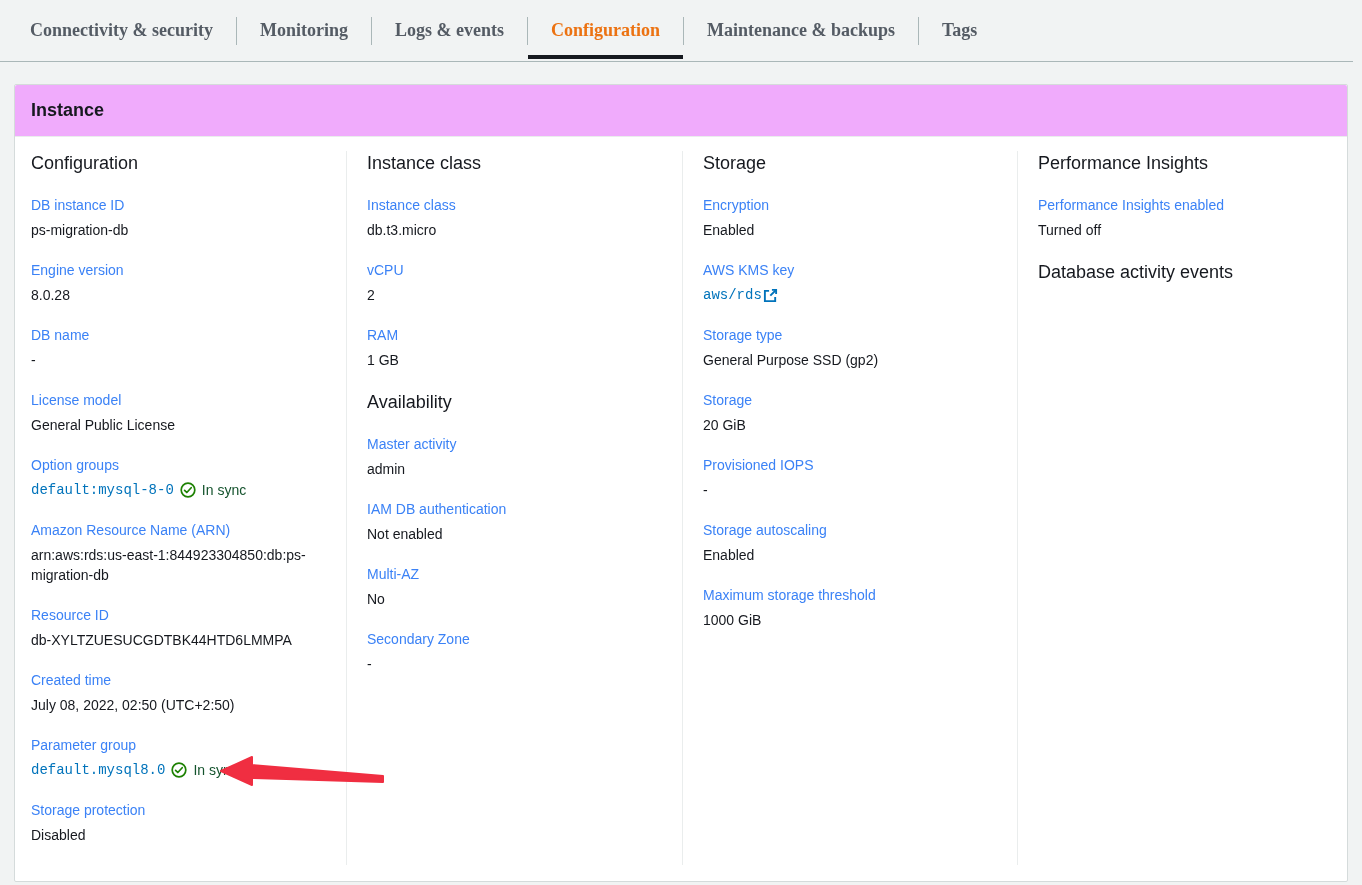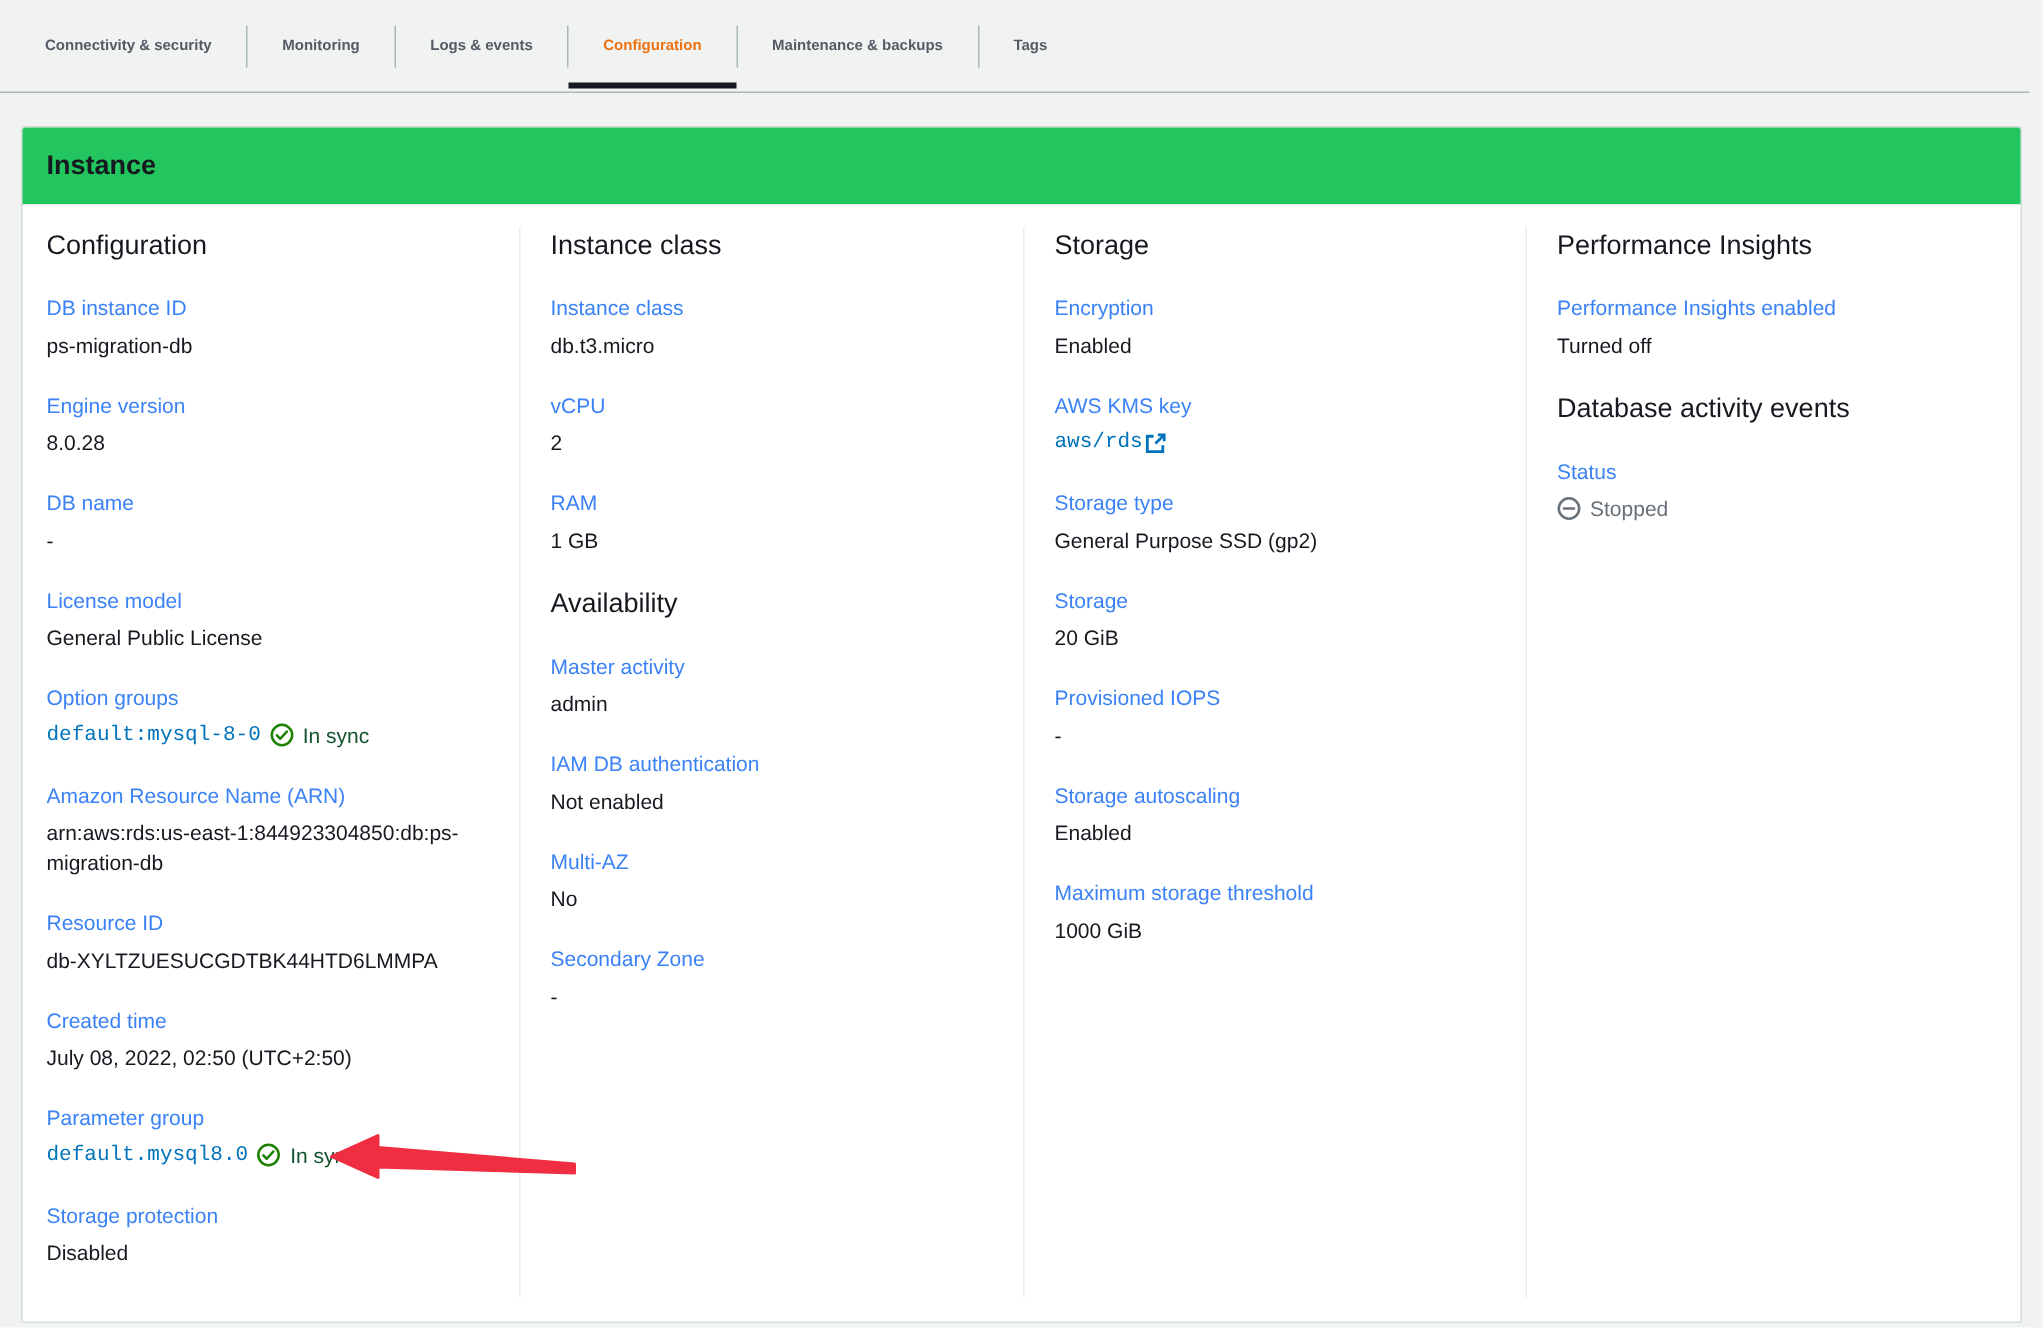--- a/index.html
+++ b/index.html
@@ -21,24 +21,25 @@
     border-bottom:1px solid #aab7b8;
     margin-right:9px;
     padding-left:7px;
   }
   .tab{
     position:relative;
     display:flex;
     align-items:center;
     padding:0 23px;
     font-weight:700;
-    font-size:10px;
+    font-size:18px;
     color:#545b64;
     cursor:pointer;
     white-space:nowrap;
+    font-family:Liberation Serif, serif;
   }
   .tab.active{ color:#ec7211; }
   .tab.active::after{
     content:"";
     position:absolute;
     left:0; right:0; bottom:2px;
     height:4px;
     background:#16191f;
   }
   .tab-divider{
@@ -49,21 +50,21 @@
   }
 
   
   .panel{
     margin:22px 14px 0 14px;
     background:#ffffff;
     border:1px solid #d5dbdb;
     border-radius:2px;
   }
   .panel-header{
-    background:#22c55e;
+    background:#f0abfc;
     border-bottom:1px solid #eaeded;
     height:52px;
     display:flex;
     align-items:center;
     padding:0 16px;
     border-radius:2px 2px 0 0;
   }
   .panel-title{
     font-size:18px;
     font-weight:700;
@@ -295,32 +296,20 @@
       <div class="col">
         <div class="section">
           <h3 class="section-heading">Performance Insights</h3>
           <div class="field">
             <div class="field-label">Performance Insights enabled</div>
             <div class="field-value">Turned off</div>
           </div>
         </div>
         <div class="section">
           <h3 class="section-heading">Database activity events</h3>
-          <div class="field">
-            <div class="field-label">Status</div>
-            <div class="field-value row">
-              <span class="icon">
-                <svg width="16" height="16" viewBox="0 0 16 16">
-                  <circle cx="8" cy="8" r="6.8" fill="none" stroke="#687078" stroke-width="1.7"></circle>
-                  <path d="M4.7 8h6.6" fill="none" stroke="#687078" stroke-width="1.7" stroke-linecap="round"></path>
-                </svg>
-              </span>
-              <span class="status-text">Stopped</span>
-            </div>
-          </div>
         </div>
       </div>
     </div>
 </section>
 
 <svg class="arrow-annotation" width="168" height="36" viewBox="0 0 168 36" id="red-arrow">
   <polygon points="3,17 34,3 34,11 165,22 165,28 34,24 34,31" stroke-linejoin="round" stroke-width="2" fill="#f02e41" stroke="#f02e41"></polygon>
 </svg>
 
 </body></html>

